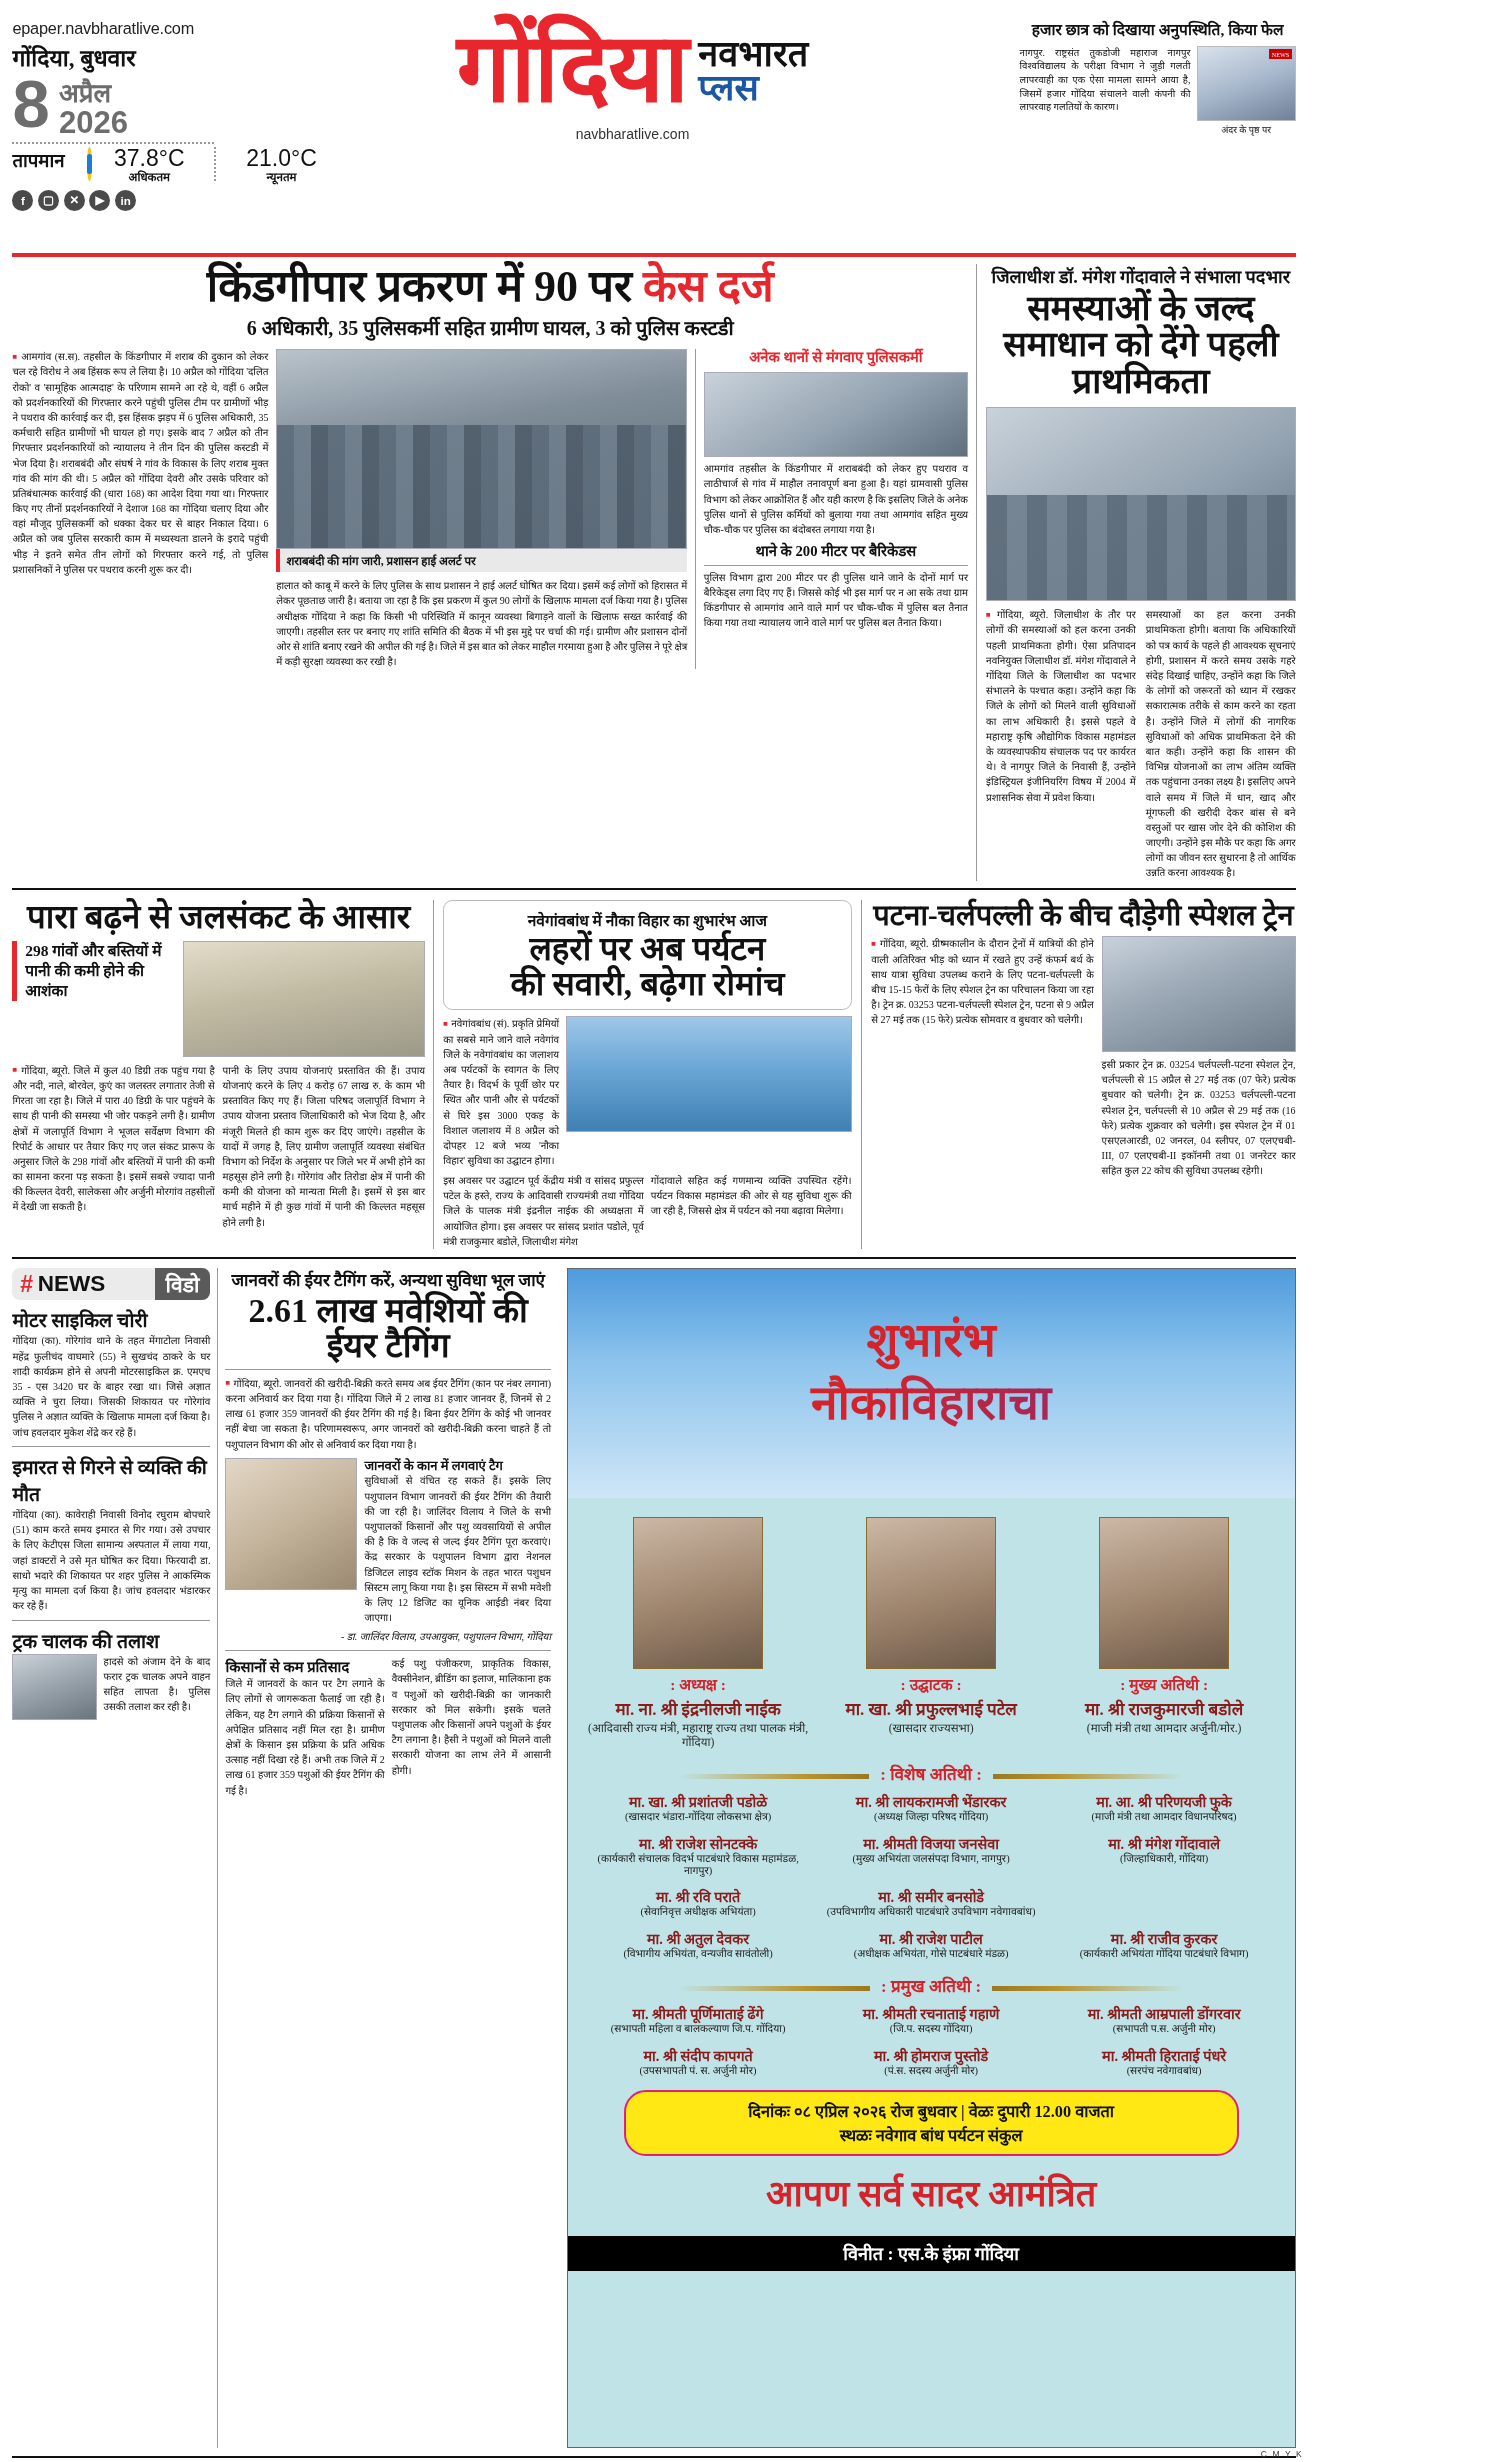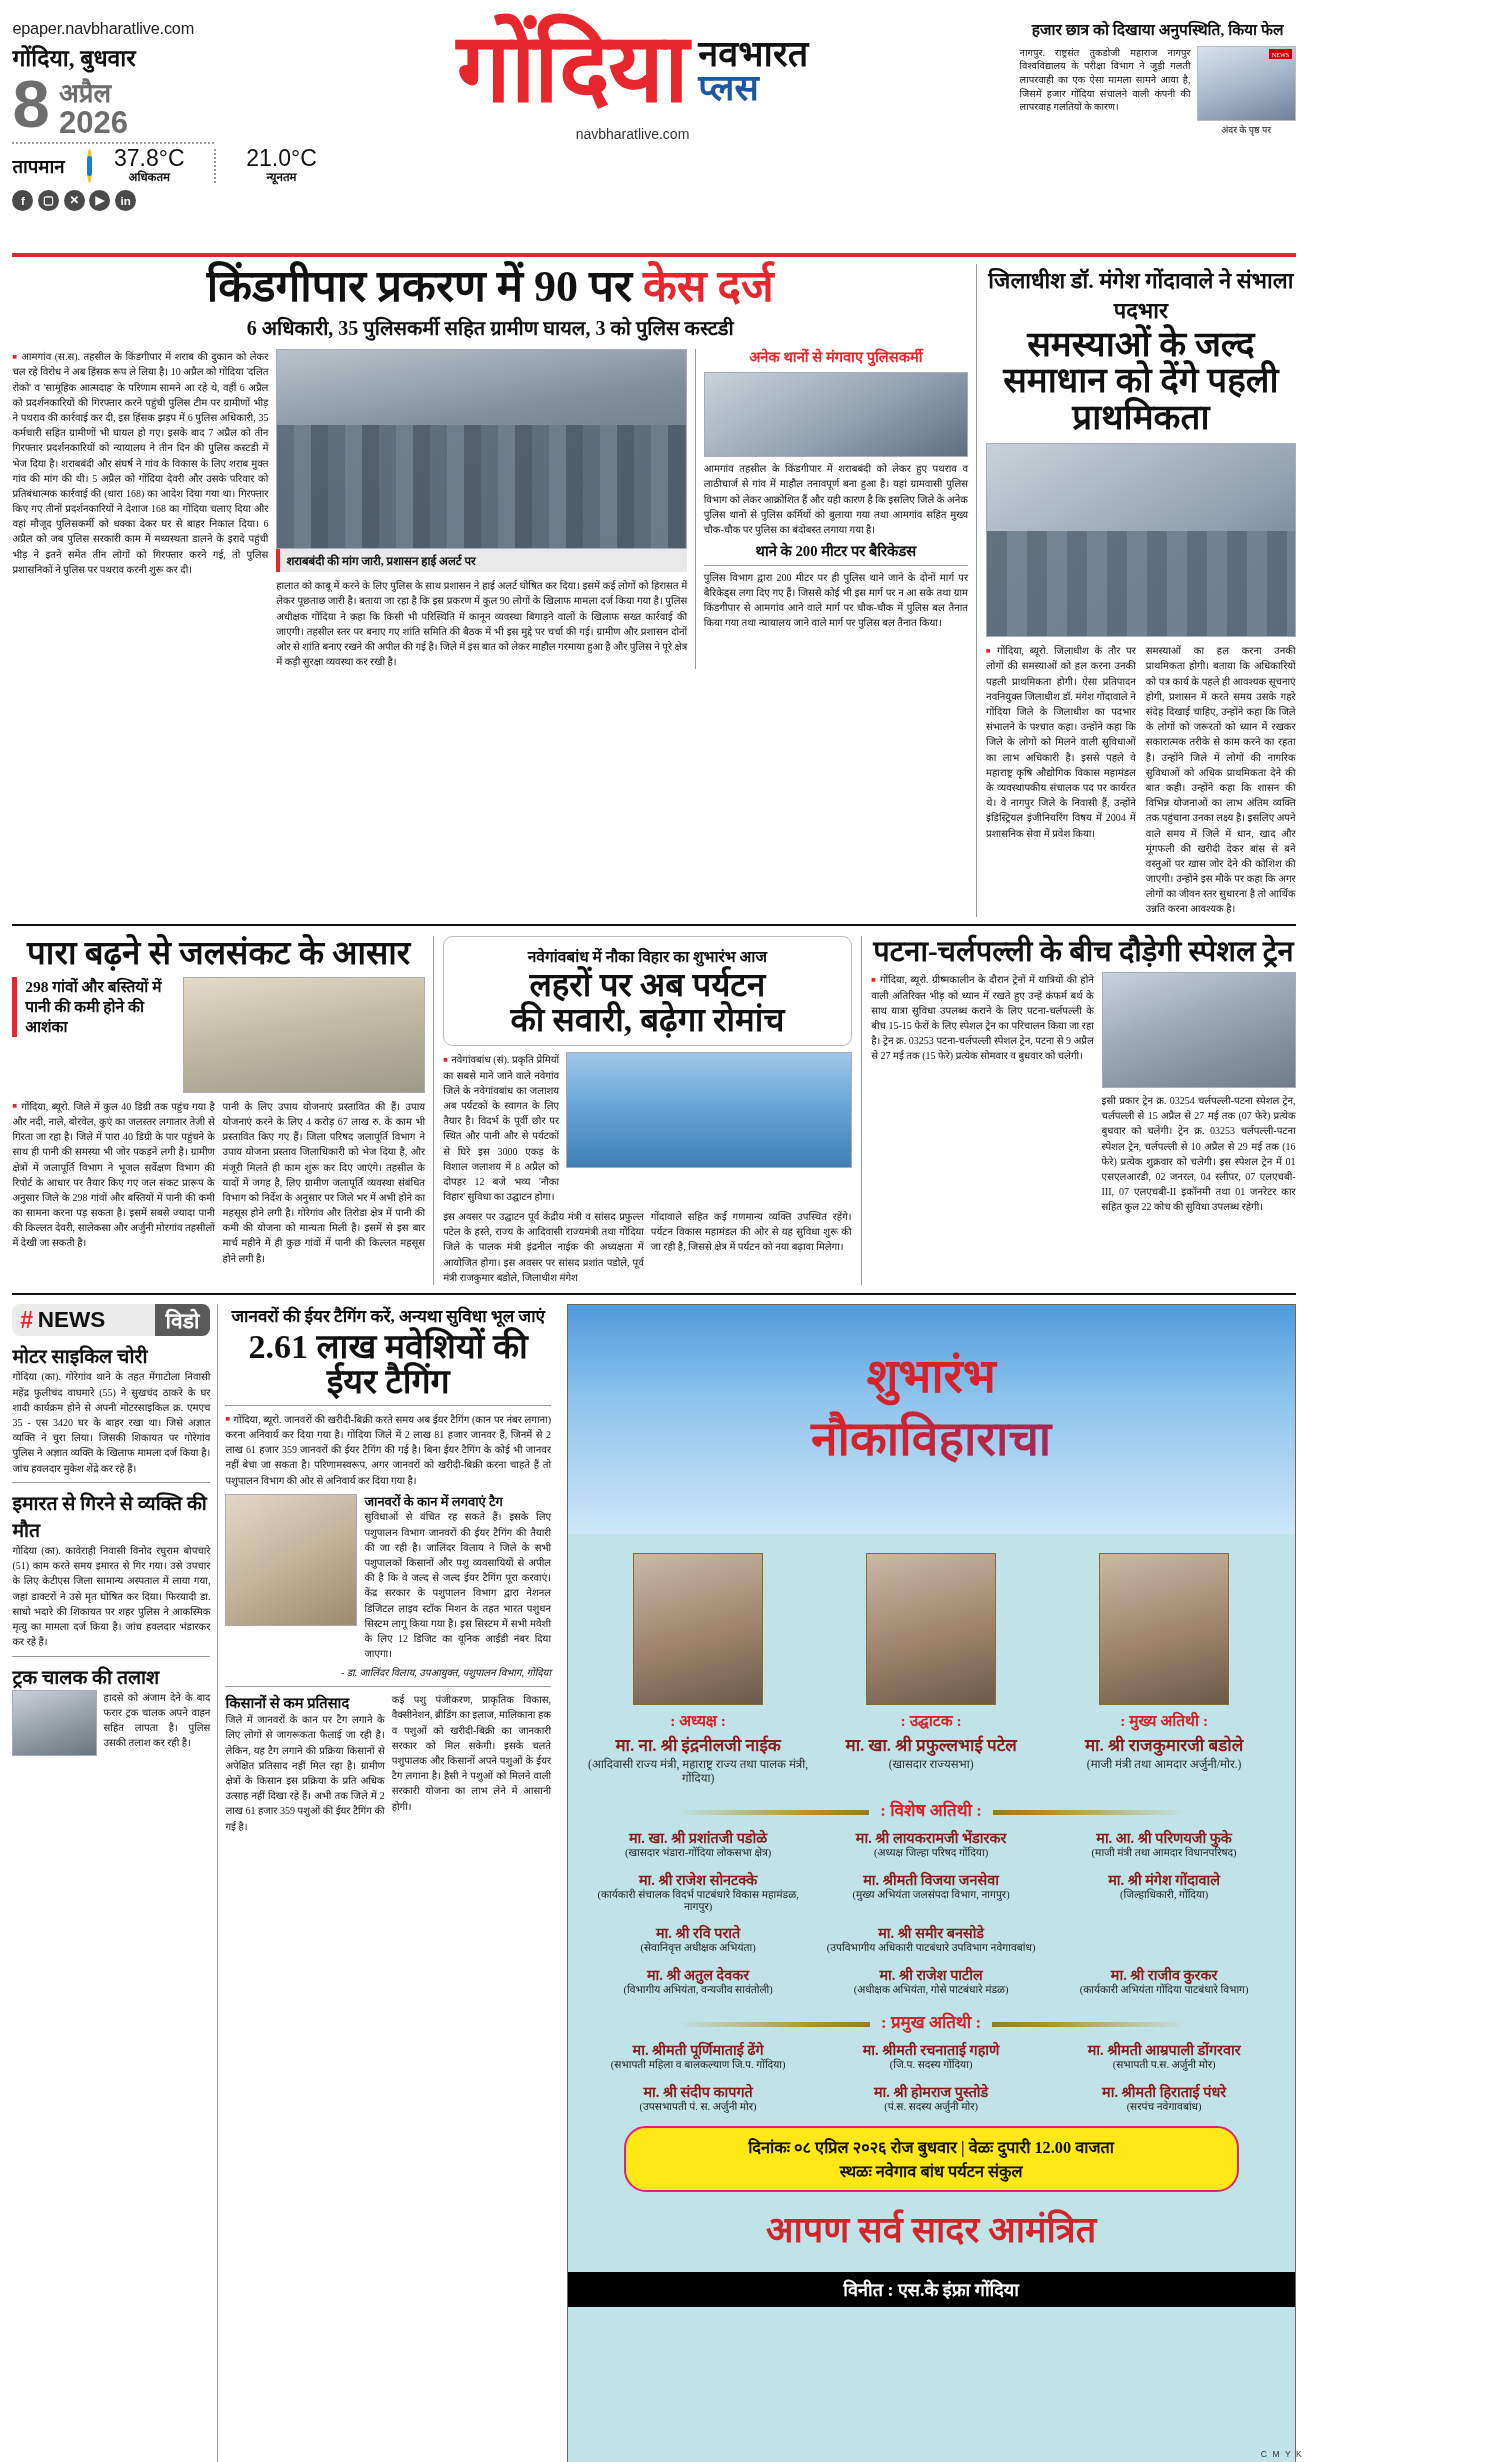--- a/index.html
+++ b/index.html
@@ -16,21 +16,21 @@
   .masthead { display:flex; align-items:flex-start; height:237px; position:relative; }
   .mh-left { width:233px; padding-top:7.8px; }
   .epaper-url { font-family:"Liberation Sans",sans-serif; font-size:16.3px; color:#222; letter-spacing:-0.2px; }
   .mh-place { font-size:23px; font-weight:700; margin-top:3.1px; color:#111; }
   .date-row { display:flex; align-items:flex-start; margin-top:3.1px; }
   .date-day { font-family:"Liberation Sans",sans-serif; font-size:67px; font-weight:800; color:#6d6d6d; line-height:.85; }
   .date-my { margin-left:9.3px; padding-top:4.7px; }
   .date-month { font-size:26px; font-weight:700; color:#6d6d6d; line-height:1; }
   .date-year { font-family:"Liberation Sans",sans-serif; font-size:31px; font-weight:800; color:#6d6d6d; line-height:1; }
   .dotline { border-top:2.3px dotted #999; margin:4.7px 0 3.1px; width:202px; }
-  .temp-row { display:flex; align-items:center; gap:22px; }
+  .temp-row { display:flex; align-items:flex-start; gap:22px; }
   .temp-lbl { font-size:18.6px; font-weight:700; }
   .thermo { width:34px; height:34px; border-radius:50%; background:#f5c518; display:flex; align-items:center; justify-content:center; }
   .thermo i { display:block; width:5.4px; height:20px; background:#1a7fd4; border-radius:3.1px; }
   .temp-val { font-family:"Liberation Sans",sans-serif; font-size:23px; text-align:center; line-height:1; }
   .temp-val small { display:block; font-family:"Liberation Serif",serif; font-size:11.6px; font-weight:700; margin-top:1.6px; }
   .temp-sep { width:1.6px; height:34px; border-left:2.3px dotted #999; margin:0 7.8px; }
   .social { display:flex; gap:4.7px; margin-top:6.2px; }
   .soc { width:21px; height:21px; border-radius:50%; background:#4a4a4a; color:#fff;
          font-family:"Liberation Sans",sans-serif; font-size:11.6px; font-weight:700;
          display:flex; align-items:center; justify-content:center; }
@@ -49,21 +49,21 @@
   .mh-r-text { font-size:9.7px; line-height:1.4; text-align:justify; flex:1; }
   .mh-r-img { width:99px; height:75px; border:0.8px solid #bbb; position:relative; overflow:hidden;
               background:linear-gradient(160deg,#cfd9e6 0%,#8fa6c2 45%,#5d7siden 100%); }
   .mh-r-img { background:linear-gradient(160deg,#d9e2ec 0%,#a8b8cc 50%,#6f8098 100%); }
   .mh-r-img .badge { position:absolute; right:2.3px; top:2.3px; background:#c00; color:#fff; font-size:6.2px; padding:1.6px 3.1px; }
   .mh-r-cap { font-size:9.3px; text-align:center; margin-top:2.3px; }
 
   .redrule { height:4.7px; background:#e8262d; margin:4.7px 0 0; }
 
   
-  .hl-kicker { font-size:22px; font-weight:700; text-align:center; }
+  .hl-kicker { font-size:18px; font-weight:700; text-align:center; }
   .hl-main { font-weight:800; line-height:1.05; text-align:center; }
   .red { color:#e8262d; }
   .body-txt { font-size:10px; line-height:1.52; text-align:justify; }
   .bull::before { content:"\25A0"; color:#e8262d; font-size:7.8px; margin-right:3.1px; vertical-align:1.6px; }
   .imgbox { background:#c6ccd4; border:0.8px solid #aab; position:relative; overflow:hidden; }
   .capbar { background:#e9e9e9; border-left:4.7px solid #e8262d; font-size:11.6px; font-weight:700; padding:3.9px 6.2px; }
   .vrule { border-left:0.8px solid #999; }
   .hrule { border-top:0.8px solid #999; }
   .thickrule { border-top:2.3px solid #111; }
 

